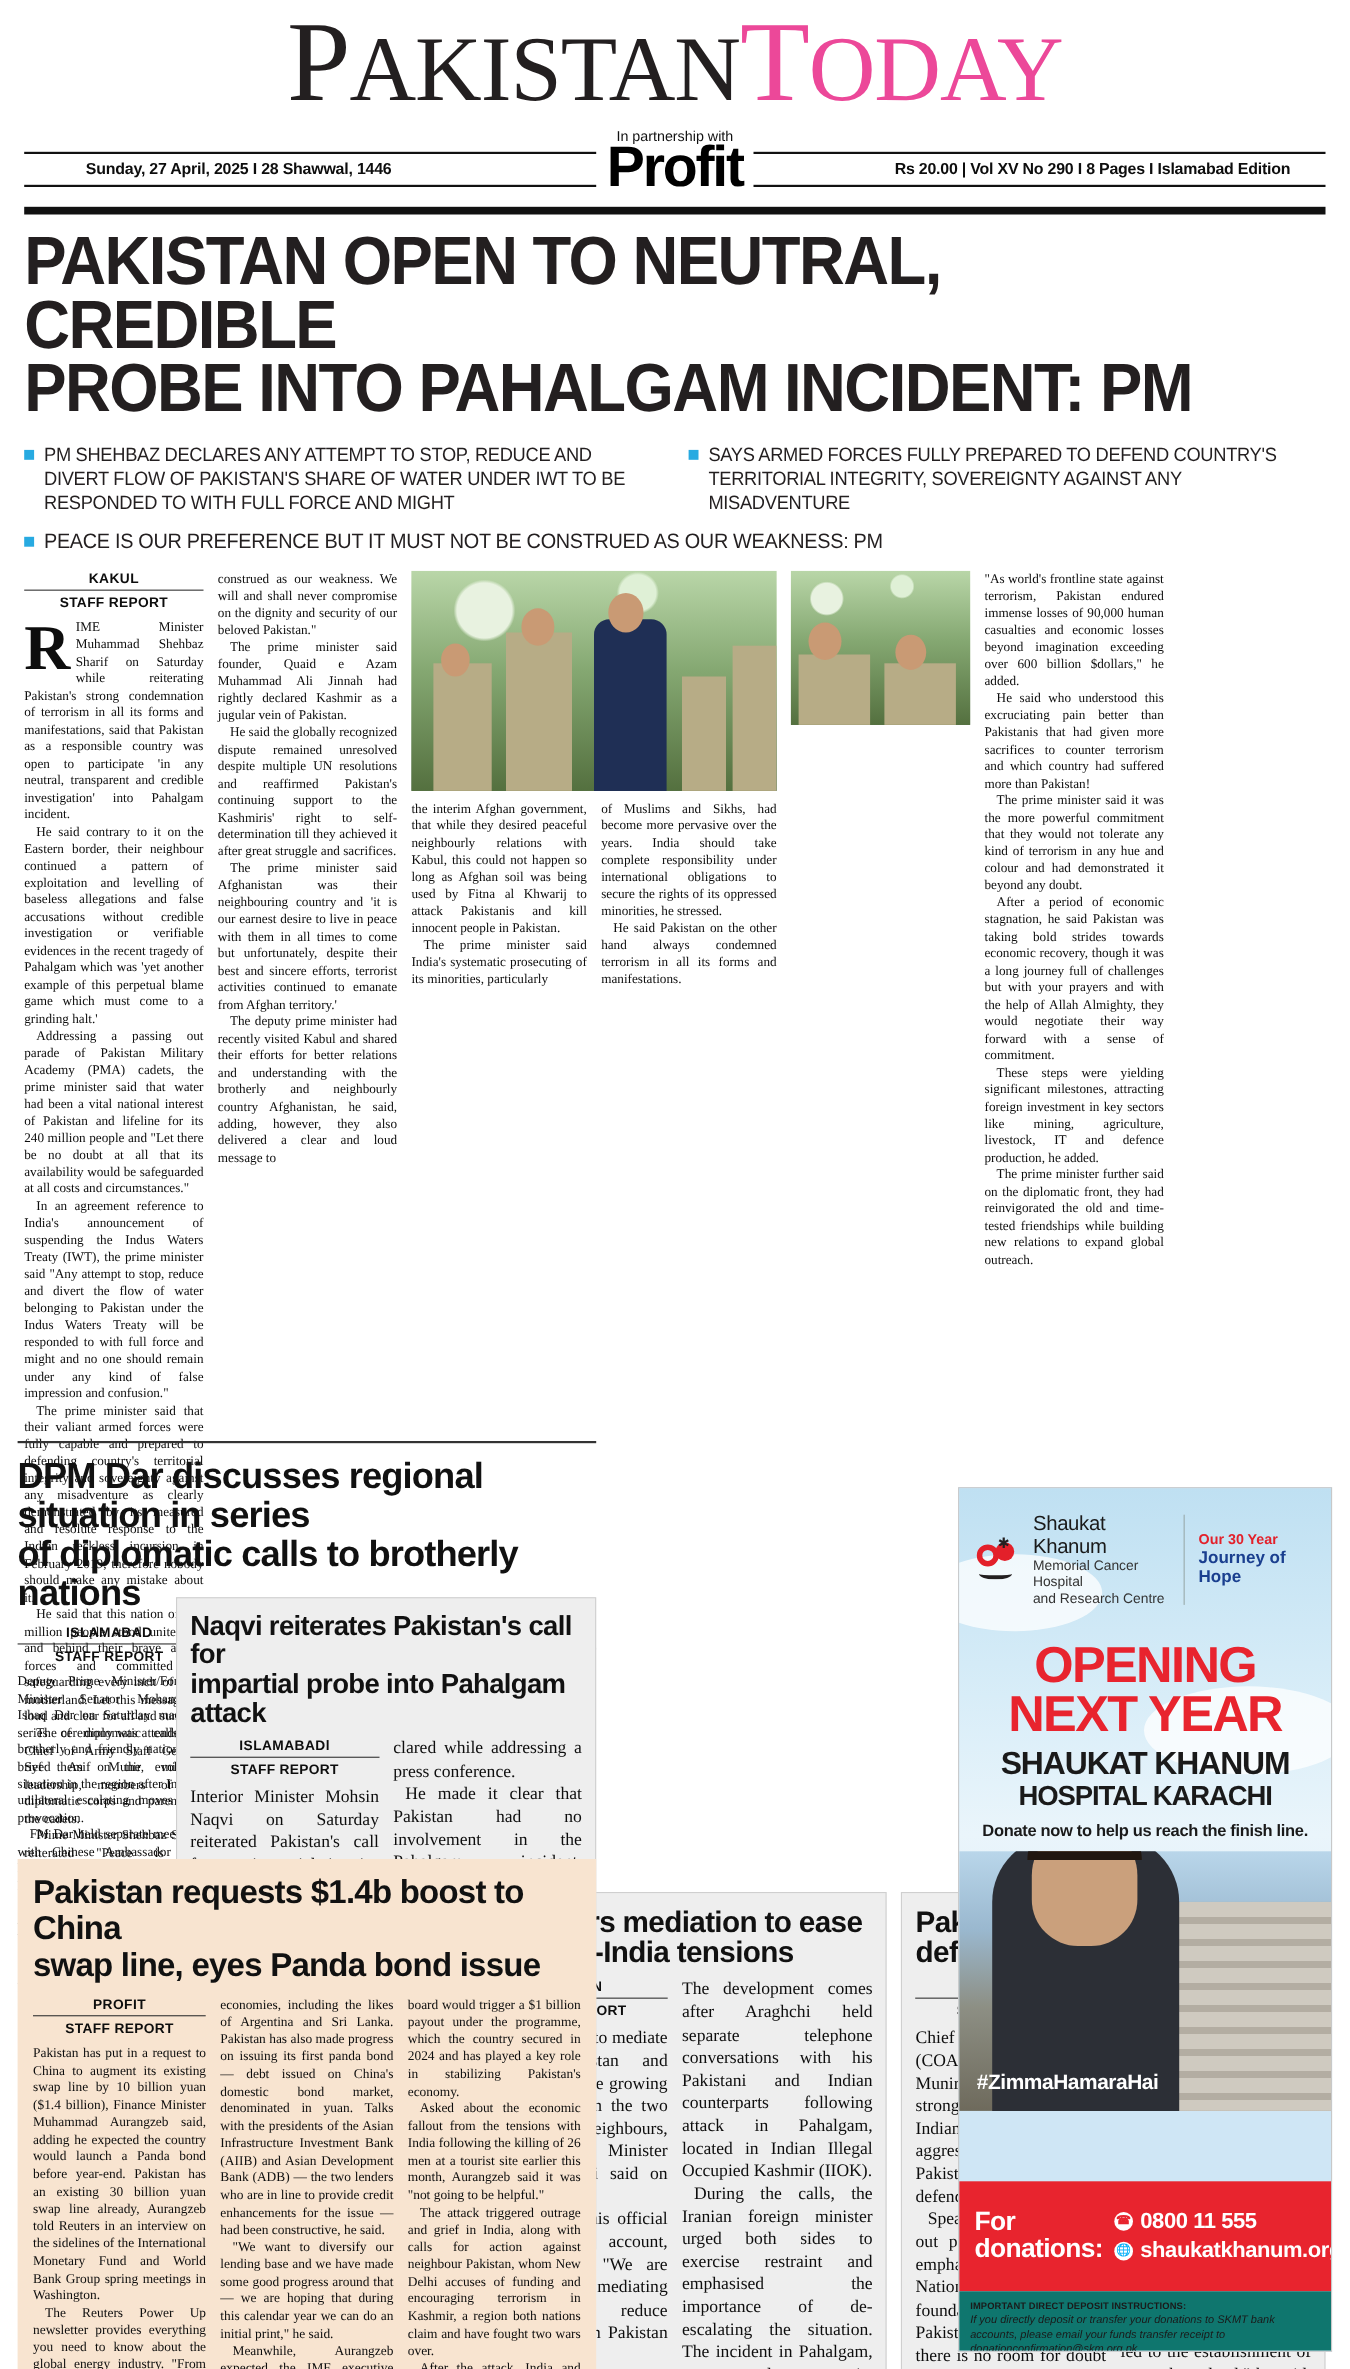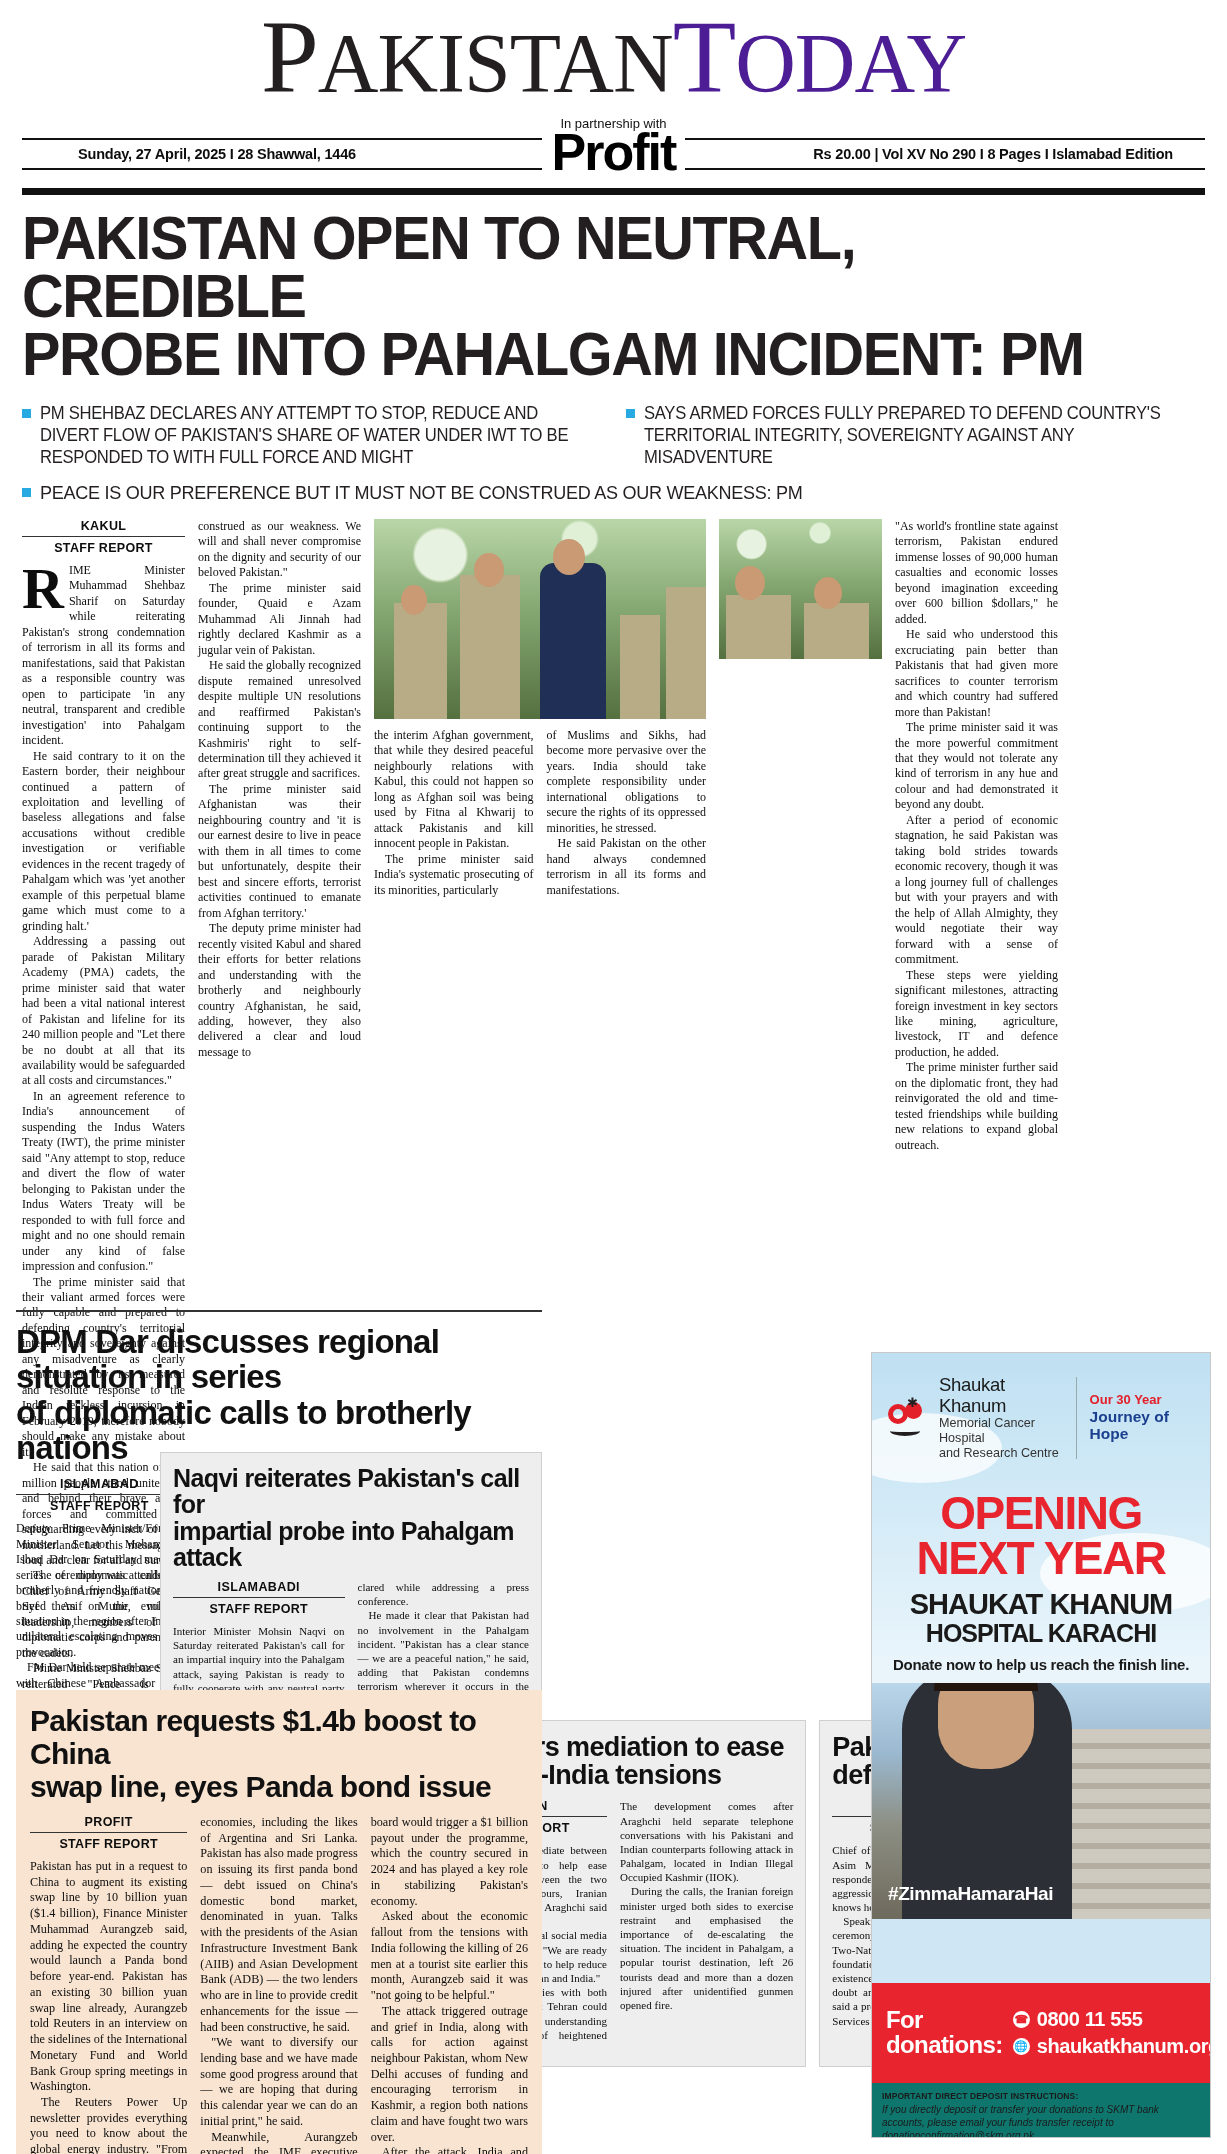--- a/index.html
+++ b/index.html
@@ -15,21 +15,21 @@
 
   
   .masthead { text-align:center; padding-top:6px; }
   .logo {
     font-family:"Liberation Serif", serif;
     font-size:84px; line-height:0.98; font-weight:400;
     letter-spacing:-1px; white-space:nowrap;
   }
   .logo .cap { font-size:104px; }
   .logo .blk { color:#231f20; }
-  .logo .blu { color:#4c1d95; }
+  .logo .blu { color:#ec4899; }
   .partner { font-family:"Liberation Sans", sans-serif; font-size:13px; margin-top:8px; color:#111; }
   .profit {
     font-family:"Liberation Sans", sans-serif;
     font-weight:bold; font-size:52px; line-height:0.9;
     letter-spacing:-2px; color:#000; margin-top:-2px;
   }
 
   
   .datebar {
     position:relative; display:flex; align-items:center; justify-content:space-between;
@@ -108,21 +108,21 @@
   .pho-head { position:absolute; border-radius:50%; background:#c99a74; }
   .hr-med { height:2px; background:#333; margin:14px 6px; }
 
   
   .box { background:#eeeeee; border:1px solid #cfcfcf; padding:12px 12px 10px 12px; }
   .box-hd {
     font-family:"Liberation Sans", sans-serif; font-weight:bold; color:#111;
     font-size:27px; line-height:1.05; letter-spacing:-0.6px; margin-bottom:10px;
   }
   .box-grid { display:grid; grid-template-columns:1fr 1fr; gap:13px; }
-  .box .body p { font-size:11px; }
+  .box .body p { font-size:16px; }
 
   .midrow { display:grid; grid-template-columns:1fr 1fr 1fr; gap:13px; margin:0 6px; }
 
   
   .dpm-hd {
     font-family:"Liberation Sans", sans-serif; font-weight:bold; color:#111;
     font-size:33px; line-height:1.07; letter-spacing:-0.8px;
   }
   .cont {
     font-family:"Liberation Sans", sans-serif; font-weight:bold; font-size:11.5px;

